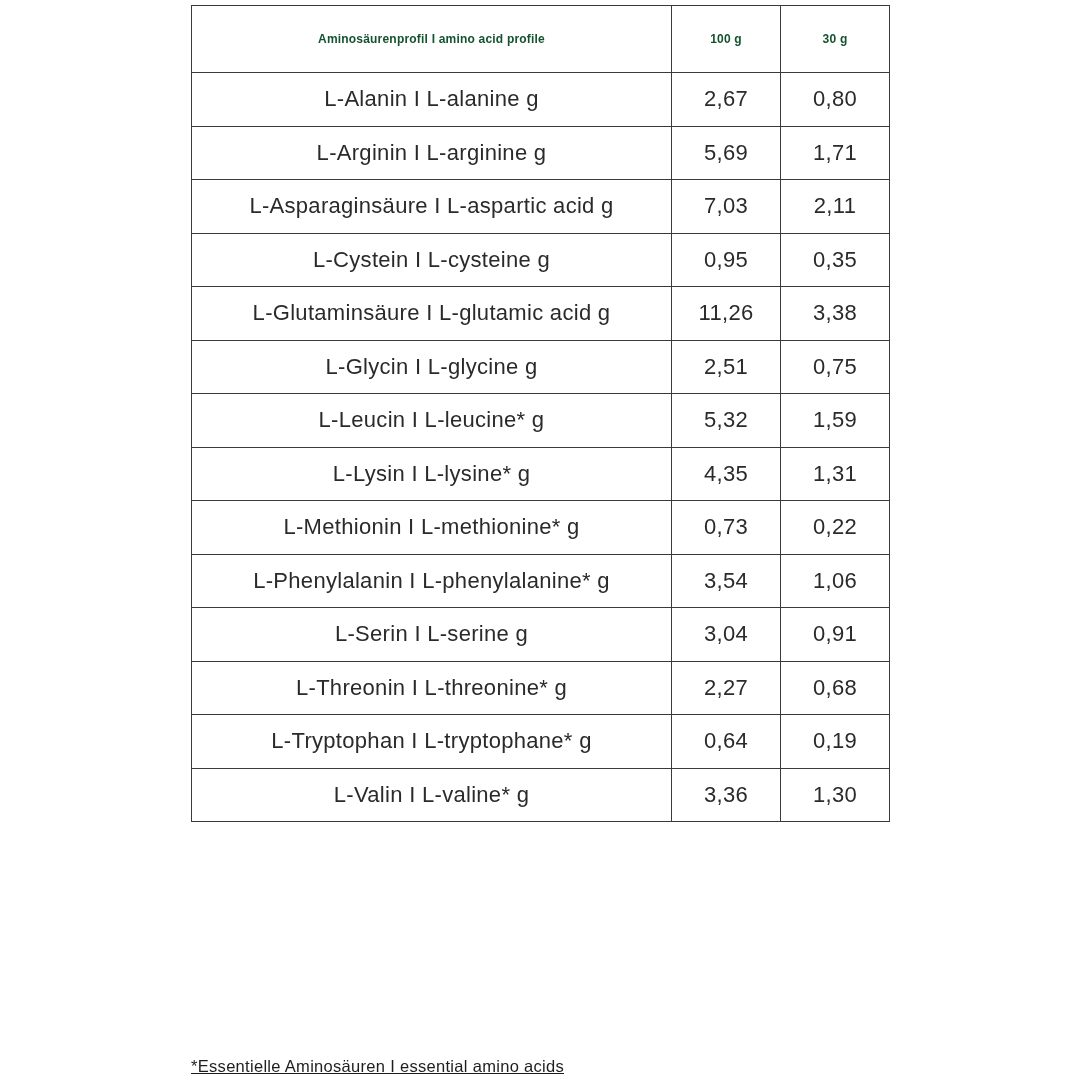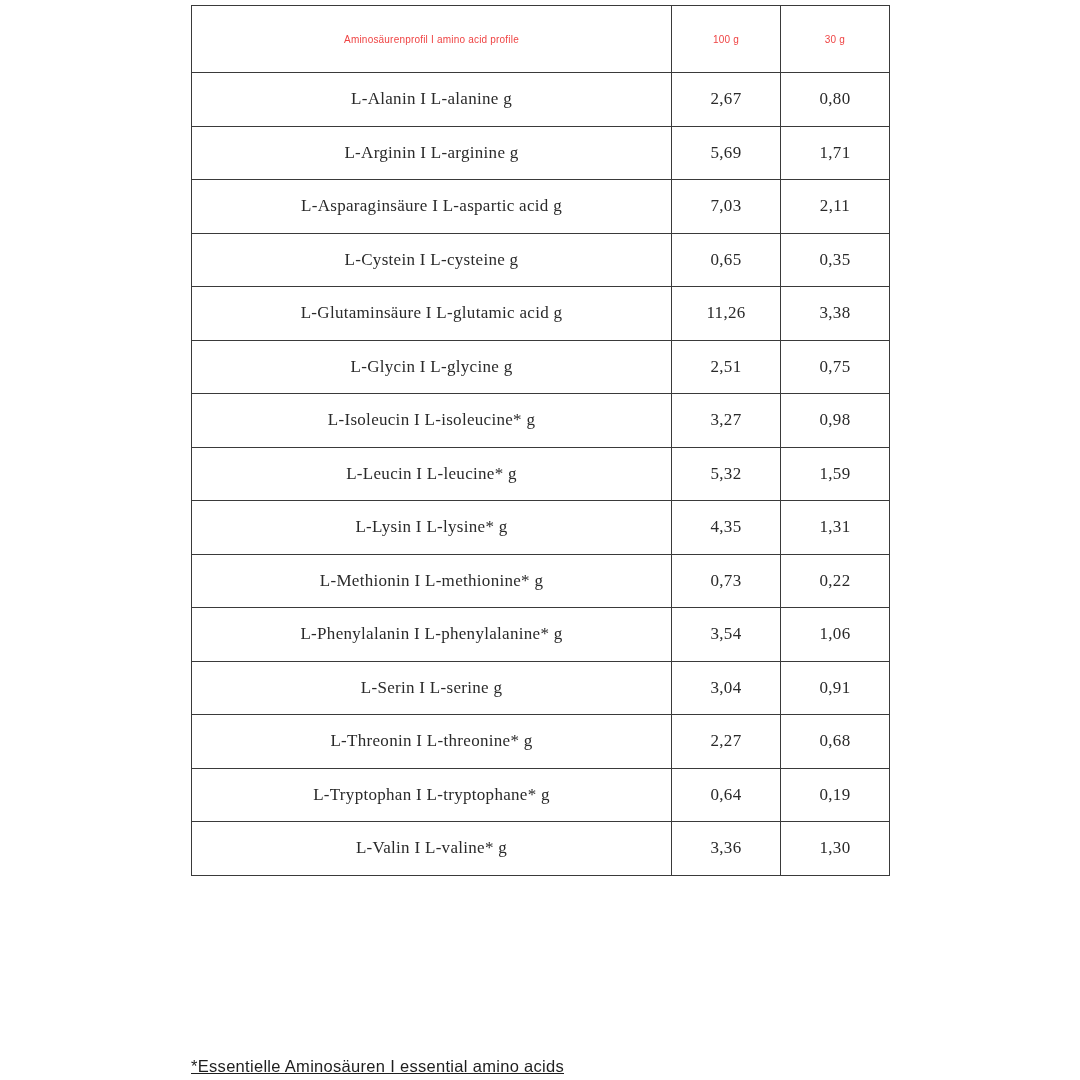--- a/index.html
+++ b/index.html
@@ -30,32 +30,31 @@
   .profile-table th,
   .profile-table td {
     border: 1.5px solid #3a3a3a;
     text-align: center;
     vertical-align: middle;
     padding: 0 6px;
     background: #ffffff;
   }
   .profile-table thead th {
     height: 66px;
-    font-weight: normal;
-    font-size: 10px;
+    font-weight: bold;
+    font-size: 12px;
     letter-spacing: 0.2px;
-    color: #ef4444;
+    color: #14532d;
   }
   .profile-table tbody td {
     height: 52.5px;
     font-weight: normal;
-    font-size: 17px;
+    font-size: 22px;
     letter-spacing: 0.3px;
     color: #2a2a2a;
-    font-family: Liberation Serif, serif;
   }
   .footnote {
     position: absolute;
     left: 191px;
     top: 1057px;
     font-size: 16.5px;
     letter-spacing: 0.3px;
     color: #1e1e1e;
     white-space: nowrap;
     text-decoration: underline;
@@ -90,37 +89,32 @@
           <td>5,69</td>
           <td>1,71</td>
         </tr>
         <tr>
           <td>L-Asparaginsäure I L-aspartic acid g</td>
           <td>7,03</td>
           <td>2,11</td>
         </tr>
         <tr>
           <td>L-Cystein I L-cysteine g</td>
-          <td>0,65</td>
+          <td>0,95</td>
           <td>0,35</td>
         </tr>
         <tr>
           <td>L-Glutaminsäure I L-glutamic acid g</td>
           <td>11,26</td>
           <td>3,38</td>
         </tr>
         <tr>
           <td>L-Glycin I L-glycine g</td>
           <td>2,51</td>
           <td>0,75</td>
-        </tr>
-        <tr>
-          <td>L-Isoleucin I L-isoleucine* g</td>
-          <td>3,27</td>
-          <td>0,98</td>
         </tr>
         <tr>
           <td>L-Leucin I L-leucine* g</td>
           <td>5,32</td>
           <td>1,59</td>
         </tr>
         <tr>
           <td>L-Lysin I L-lysine* g</td>
           <td>4,35</td>
           <td>1,31</td>

